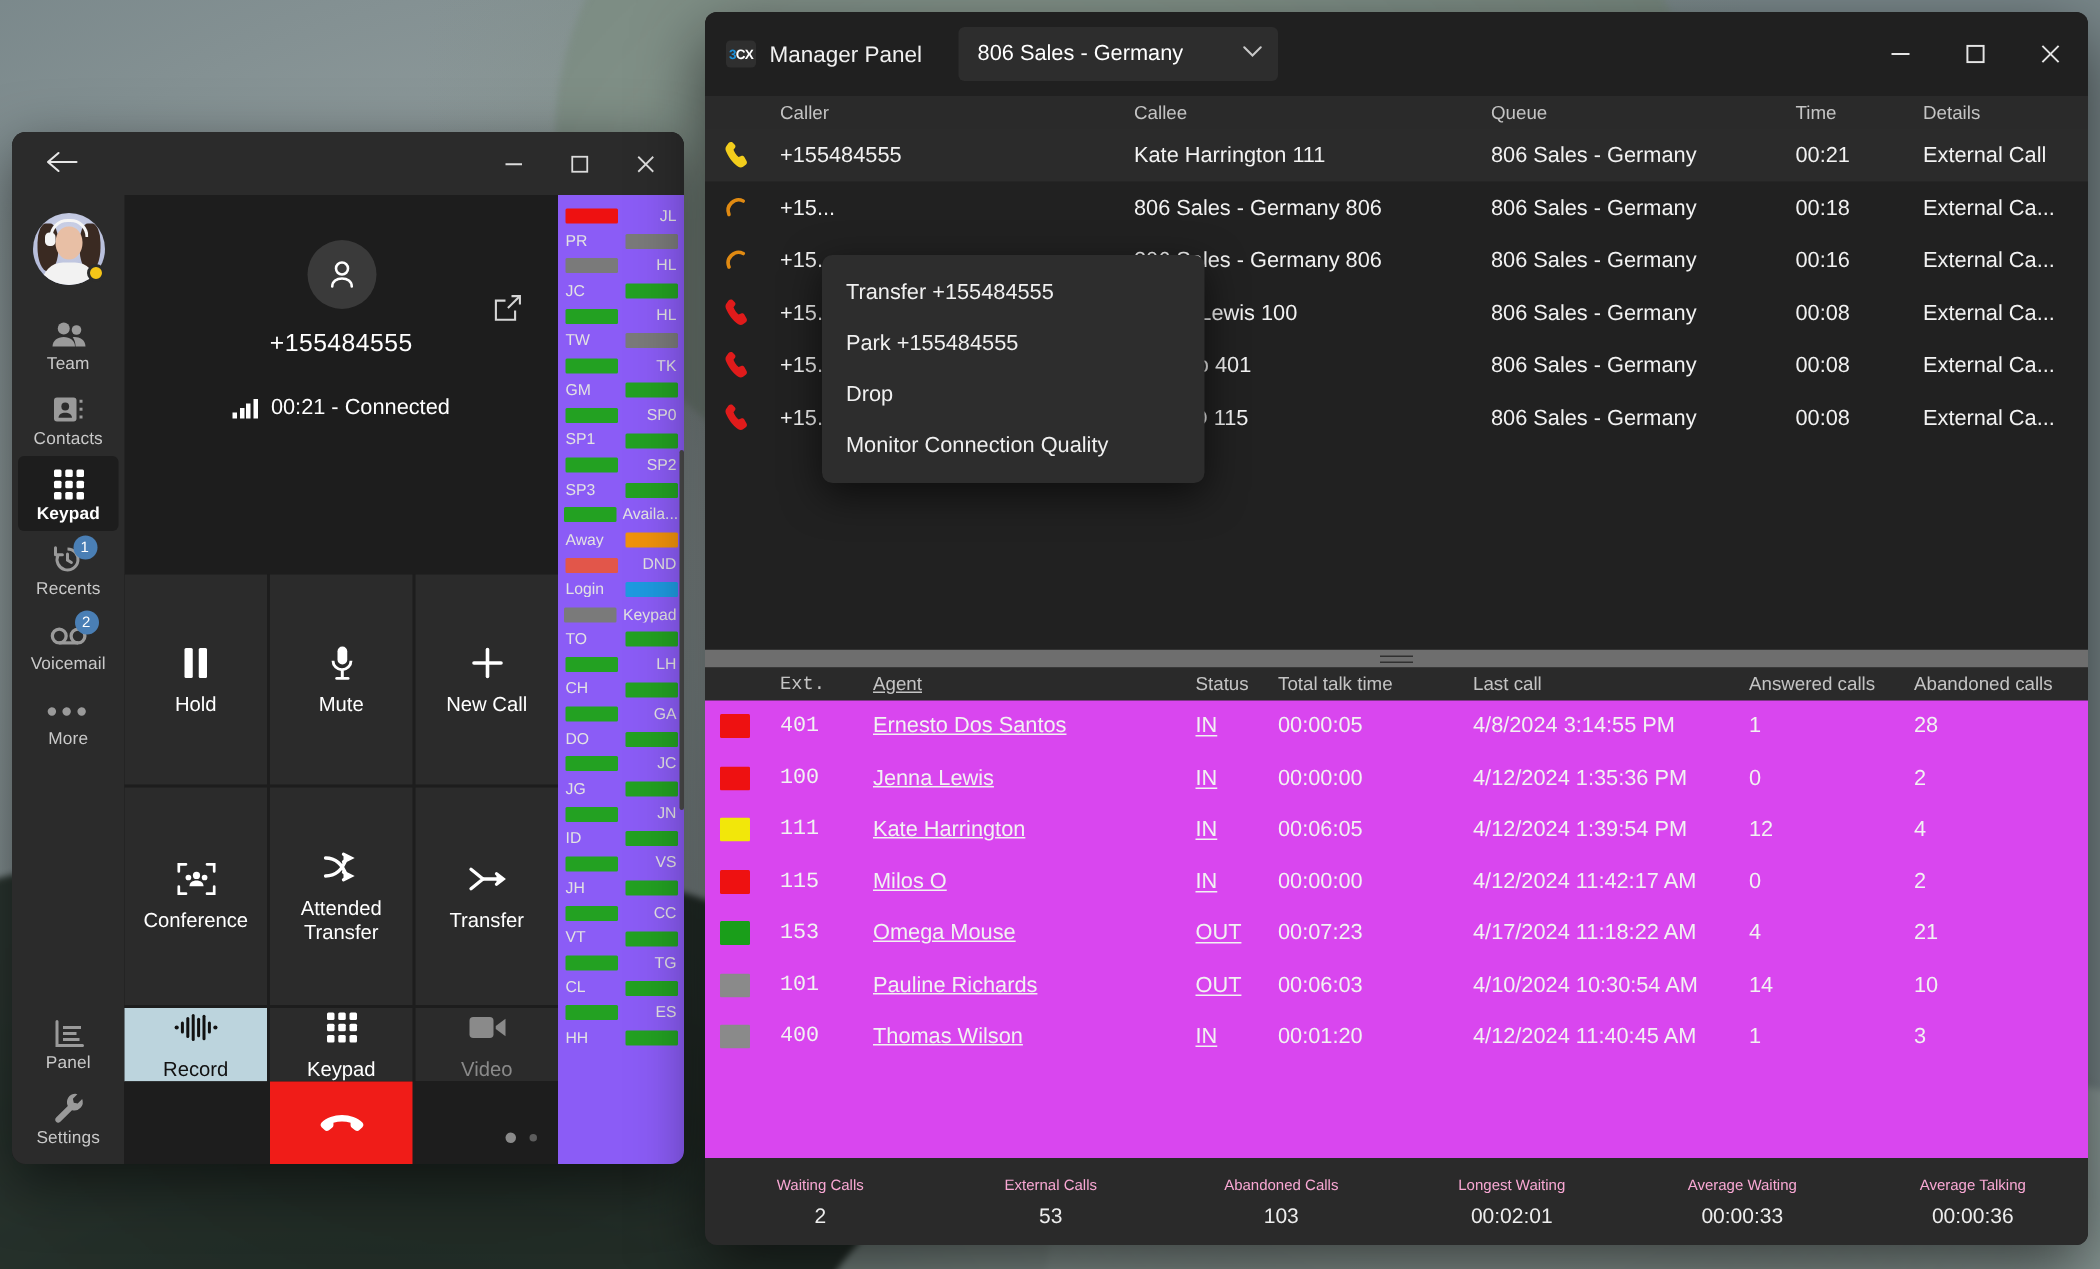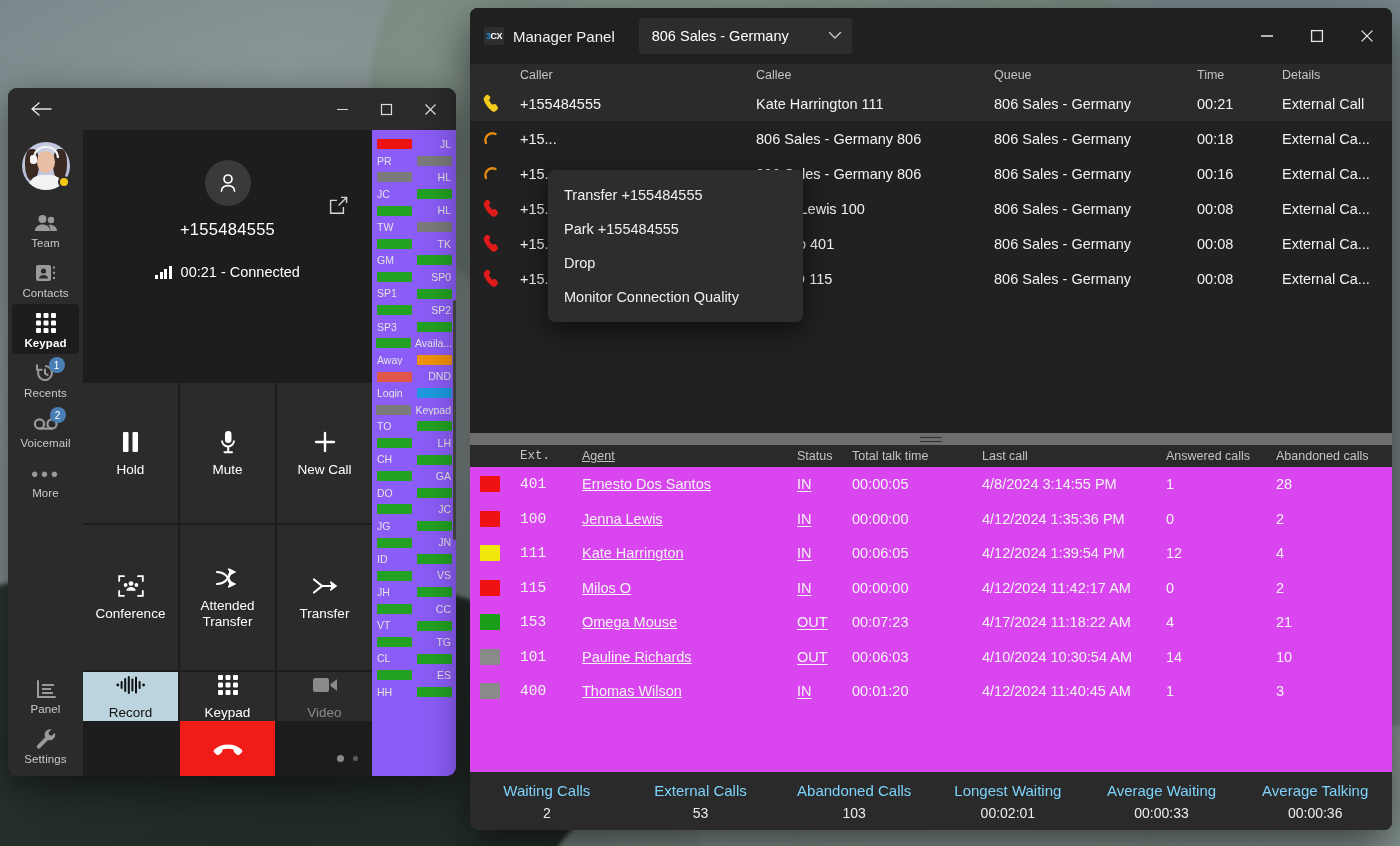--- a/index.html
+++ b/index.html
@@ -187,21 +187,21 @@
   .a-status u { text-decoration-thickness:1px; text-underline-offset:2px; }
   .a-talk{ width:130px; flex:0 0 130px; }
   .a-last{ width:184px; flex:0 0 184px; }
   .a-ans { width:110px; flex:0 0 110px; }
   .a-aban{ flex:1; }
 
   
   #stats-bar { height:58px; flex:0 0 58px; background:#2a2a2a; display:flex; }
   .stat { flex:1; display:flex; flex-direction:column; align-items:center; justify-content:center;
      gap:6px; }
-  .stat .st-label { font-size:15px; color:#7dd3fc; }
+  .stat .st-label { font-size:10px; color:#f9a8d4; }
   .stat .st-value { font-size:14px; color:#ededed; }
 
   
   #context-menu { position:absolute; left:78px; top:106px; width:255px; background:#2d2d2d;
      border-radius:7px; box-shadow:0 8px 26px rgba(0,0,0,.6); padding:8px 0; z-index:40; }
   .ctx-item { height:34px; display:flex; align-items:center; padding-left:16px; color:#f0f0f0;
      font-size:14.5px; cursor:pointer; white-space:nowrap; }
 </style>
 </head>
 <body>

